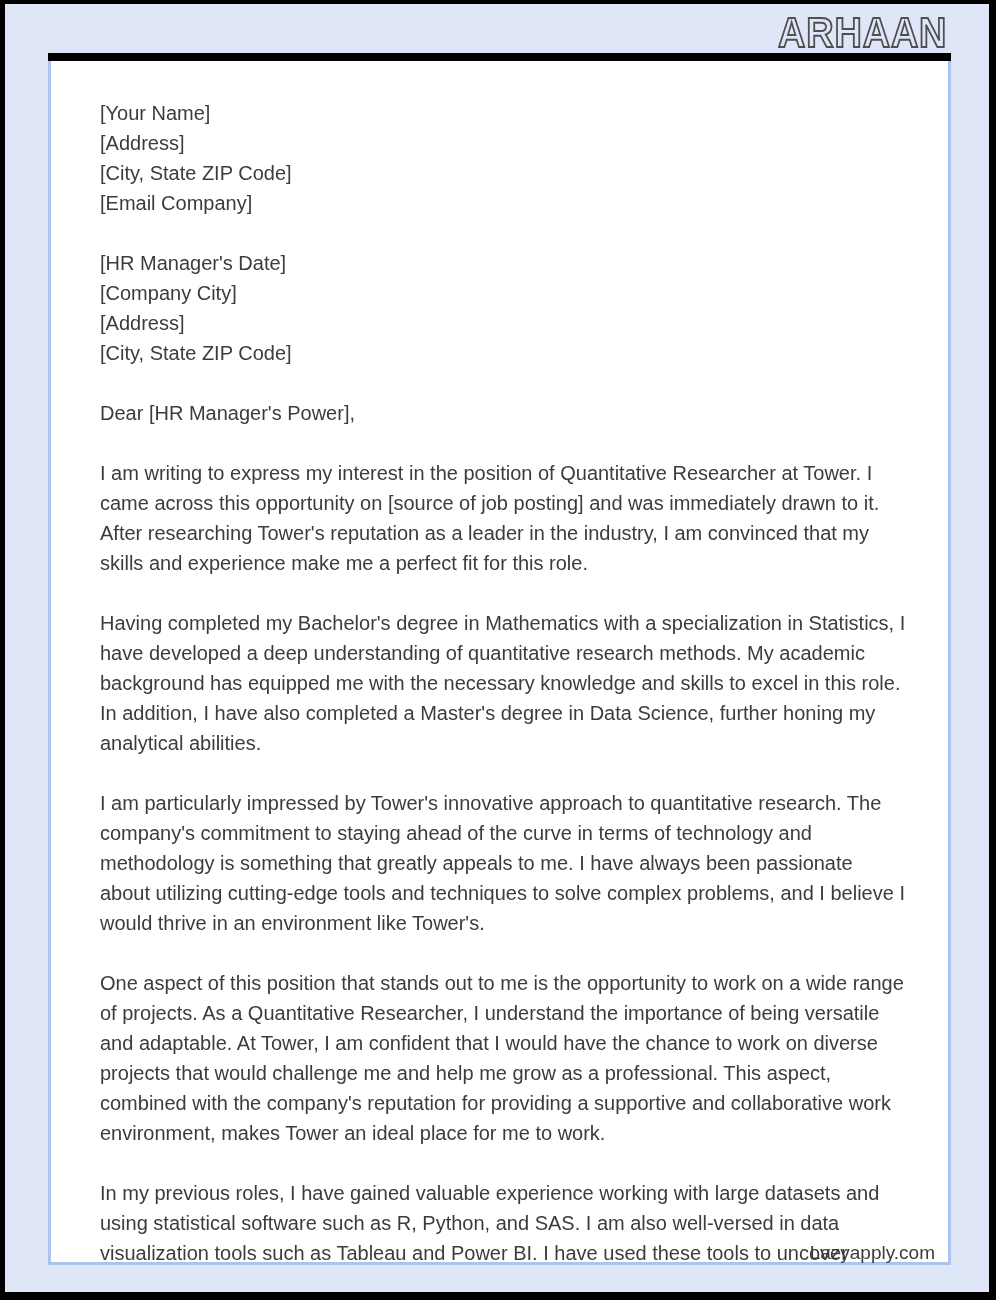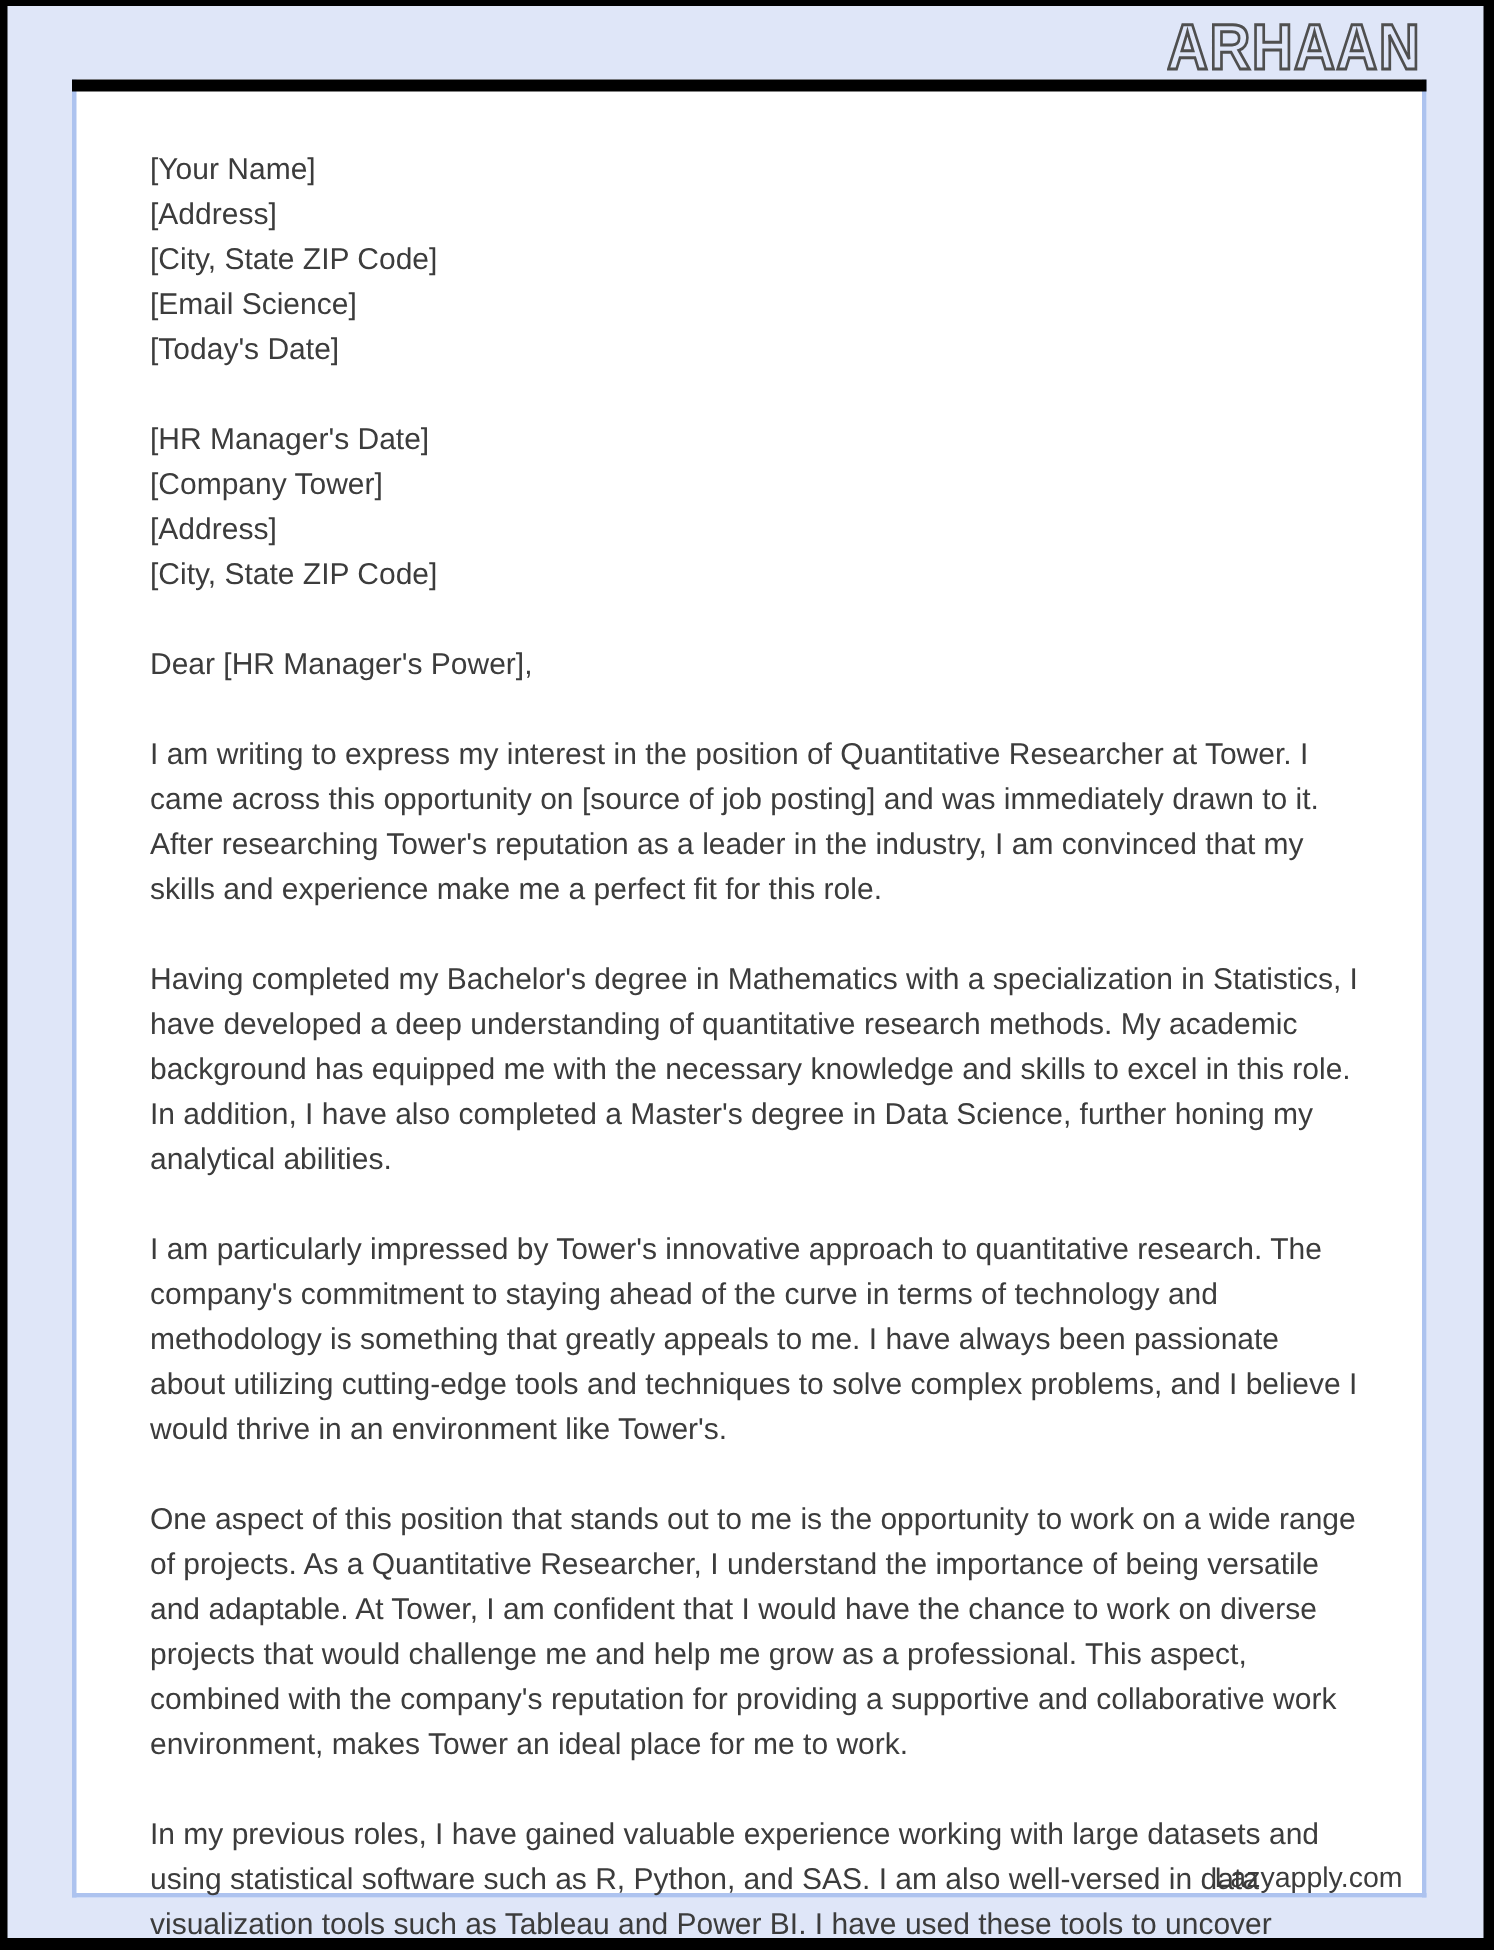--- a/index.html
+++ b/index.html
@@ -77,27 +77,26 @@
   <div class="logo">ARHAAN</div>
 
   <div class="page">
     <div class="page-topbar"></div>
     <div class="content">
 
       <div class="addr-block">
           <div>[Your Name]</div>
           <div>[Address]</div>
           <div>[City, State ZIP Code]</div>
-          <div>[Email Science]</div>
-          <div>[Today's Date]</div>
+          <div>[Email Company]</div>
         </div>
 
       <div class="addr-block">
           <div>[HR Manager's Date]</div>
-          <div>[Company Tower]</div>
+          <div>[Company City]</div>
           <div>[Address]</div>
           <div>[City, State ZIP Code]</div>
         </div>
 
       <p class="para">Dear [HR Manager's Power],</p>
 
       <div>
           <p class="para">I am writing to express my interest in the position of Quantitative Researcher at Tower. I came across this opportunity on [source of job posting] and was immediately drawn to it. After researching Tower's reputation as a leader in the industry, I am convinced that my skills and experience make me a perfect fit for this role.</p>
           <p class="para">Having completed my Bachelor's degree in Mathematics with a specialization in Statistics, I have developed a deep understanding of quantitative research methods. My academic background has equipped me with the necessary knowledge and skills to excel in this role. In addition, I have also completed a Master's degree in Data Science, further honing my analytical abilities.</p>
           <p class="para">I am particularly impressed by Tower's innovative approach to quantitative research. The company's commitment to staying ahead of the curve in terms of technology and methodology is something that greatly appeals to me. I have always been passionate about utilizing cutting-edge tools and techniques to solve complex problems, and I believe I would thrive in an environment like Tower's.</p>

